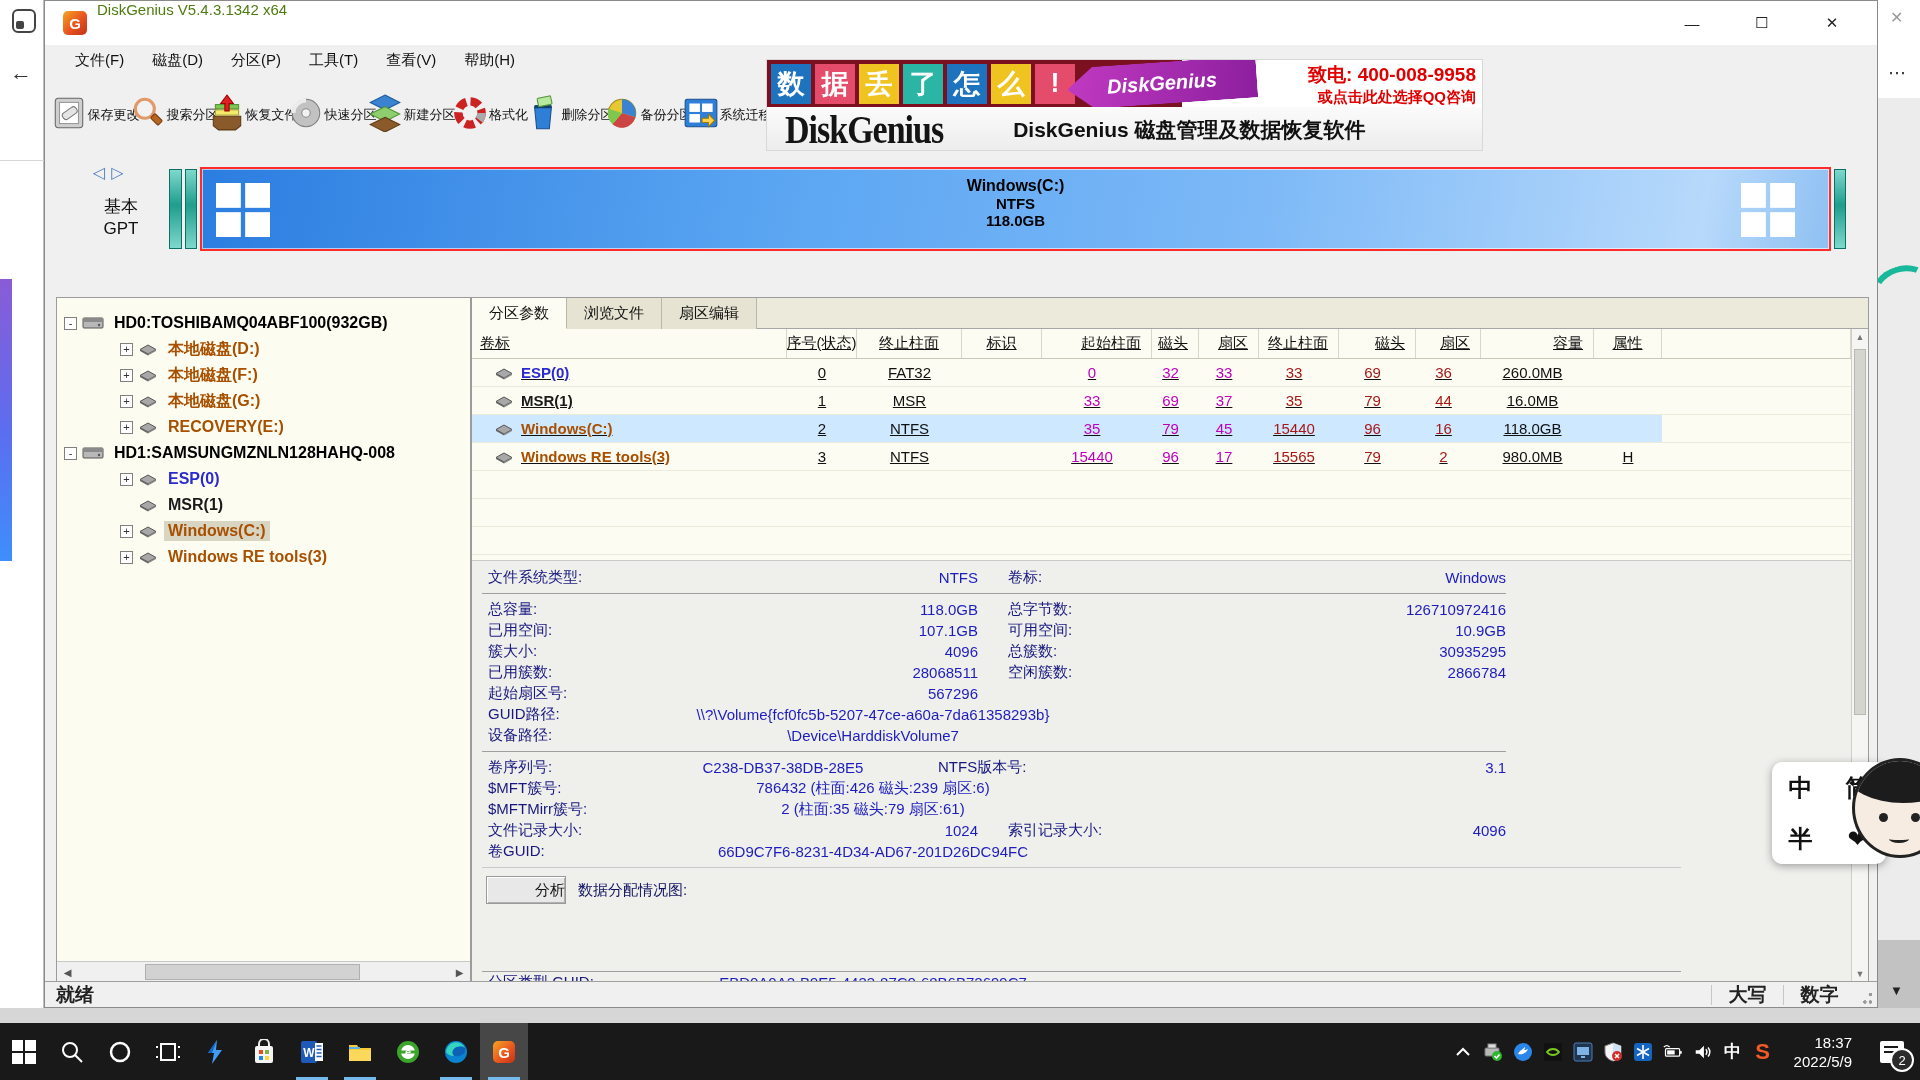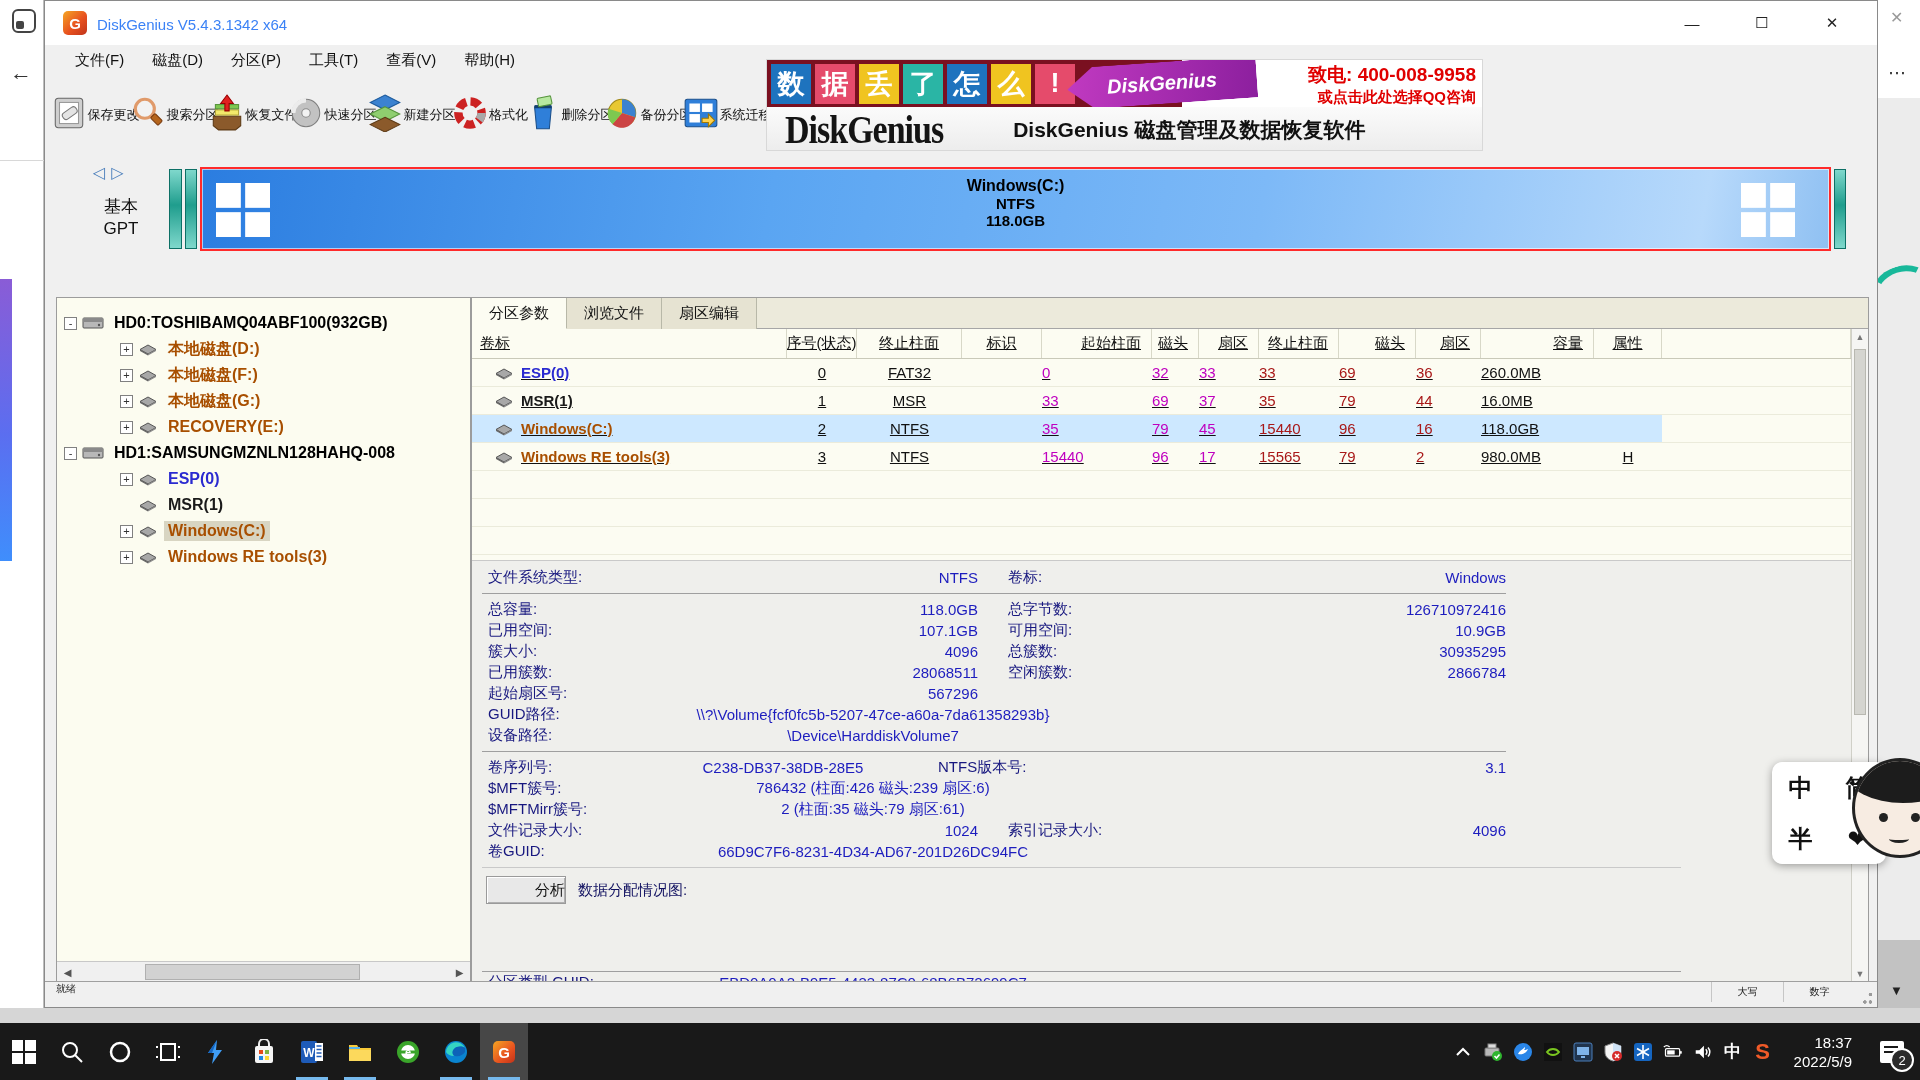--- a/index.html
+++ b/index.html
@@ -25,25 +25,25 @@
   .bg-right .dd-arrow { position:absolute; left:12px; bottom:10px; color:#222; font-size:13px; }
   .bg-bottom-band { position:absolute; left:0; top:1008px; width:1920px; height:15px; background:#d6d6d6; }
 
   
   .window { position:absolute; left:44px; top:0; width:1834px; height:1008px; background:#f0f0f0;
     border:1px solid #8a8a8a; }
   .titlebar { position:absolute; left:0; top:0; width:100%; height:44px; background:#ffffff; }
   .app-icon { position:absolute; left:18px; top:10px; width:24px; height:24px; border-radius:5px;
     background:linear-gradient(135deg,#f5a623,#e8521f 55%,#c0331a); color:#fff; font-weight:bold;
     font-size:15px; display:flex; align-items:center; justify-content:center; }
-  .title-text { position:absolute; left:52px; top:15px; font-size:15px; color:#3b82f6; }
+  .title-text { position:absolute; left:52px; top:0; font-size:15px; color:#4d7c0f; }
   .win-btn { position:absolute; top:0; width:70px; height:44px; display:flex; align-items:center; justify-content:center;
     font-size:15px; color:#222; }
   .statusbar { position:absolute; left:0; bottom:0; width:100%; height:26px; background:#f0f0f0;
-    border-top:1px solid #9f9f9f; display:flex; align-items:flex-start; font-size:10px; color:#222; }
+    border-top:1px solid #9f9f9f; display:flex; align-items:center; font-size:19px; color:#222;font-weight:bold; }
   .statusbar .ready { padding-left:11px; flex:1; }
   .statusbar .cell { width:72px; text-align:center; border-left:1px solid #c6c6c6; height:20px; line-height:20px; }
   .statusbar .grip { width:22px; height:100%; background:
     radial-gradient(circle at 70% 80%, #9a9a9a 1.5px, transparent 2px),
     radial-gradient(circle at 45% 80%, #9a9a9a 1.5px, transparent 2px),
     radial-gradient(circle at 70% 50%, #9a9a9a 1.5px, transparent 2px); }
 
   
   .menubar { position:absolute; left:0; top:44px; width:720px; height:30px; display:flex; align-items:center;
     background:#f0f0f0; padding-left:16px; }
@@ -117,21 +117,21 @@
     border-right:1px solid #b8b8a8; background:#e6e3d2; }
   .tab.active { background:#fcfcf2; border-bottom:1px solid #fcfcf2; font-weight:normal; }
 
   .ptable { position:absolute; left:0; top:31px; right:17px; }
   .trow { display:grid; grid-template-columns:315px 70px 105px 80px 110px 47px 60px 80px 77px 65px 113px 68px 1fr;
     height:28px; align-items:center; font-size:15px; color:#111; border-bottom:1px solid #ebebdb;text-decoration:underline; }
   .trow.thead { height:30px; border-bottom:1px solid #c9c9b9; }
   .trow.thead > div { border-right:1px solid #d8d8c8; height:100%; display:flex; align-items:center; }
   .c-left { justify-content:flex-start; text-align:left; padding-left:8px; }
   .c-center { justify-content:center; text-align:center; }
-  .c-right { justify-content:flex-end; text-align:left; padding-right:10px; }
+  .c-right { justify-content:flex-end; text-align:center; padding-right:10px; }
   .trow > div { overflow:hidden; white-space:nowrap; }
   .name-cell { display:flex; align-items:center; padding-left:22px; font-weight:bold; }
   .name-cell .picon { margin-right:7px; display:flex; }
   .mag { color:#bf00bf; } .dred { color:#a81818; }
   .empty-row { height:28px; border-bottom:1px solid #ebebdb; }
 
   .details { position:absolute; left:0; top:262px; right:17px; bottom:0; background:#efefec; border-top:1px solid #c9c9c9;
     overflow:hidden; font-size:15px; }
   .detail-row { display:flex; align-items:center; height:21px; padding:0 345px 0 16px; white-space:nowrap; }
   .dlabel { width:170px; color:#17177f; flex:none; }

